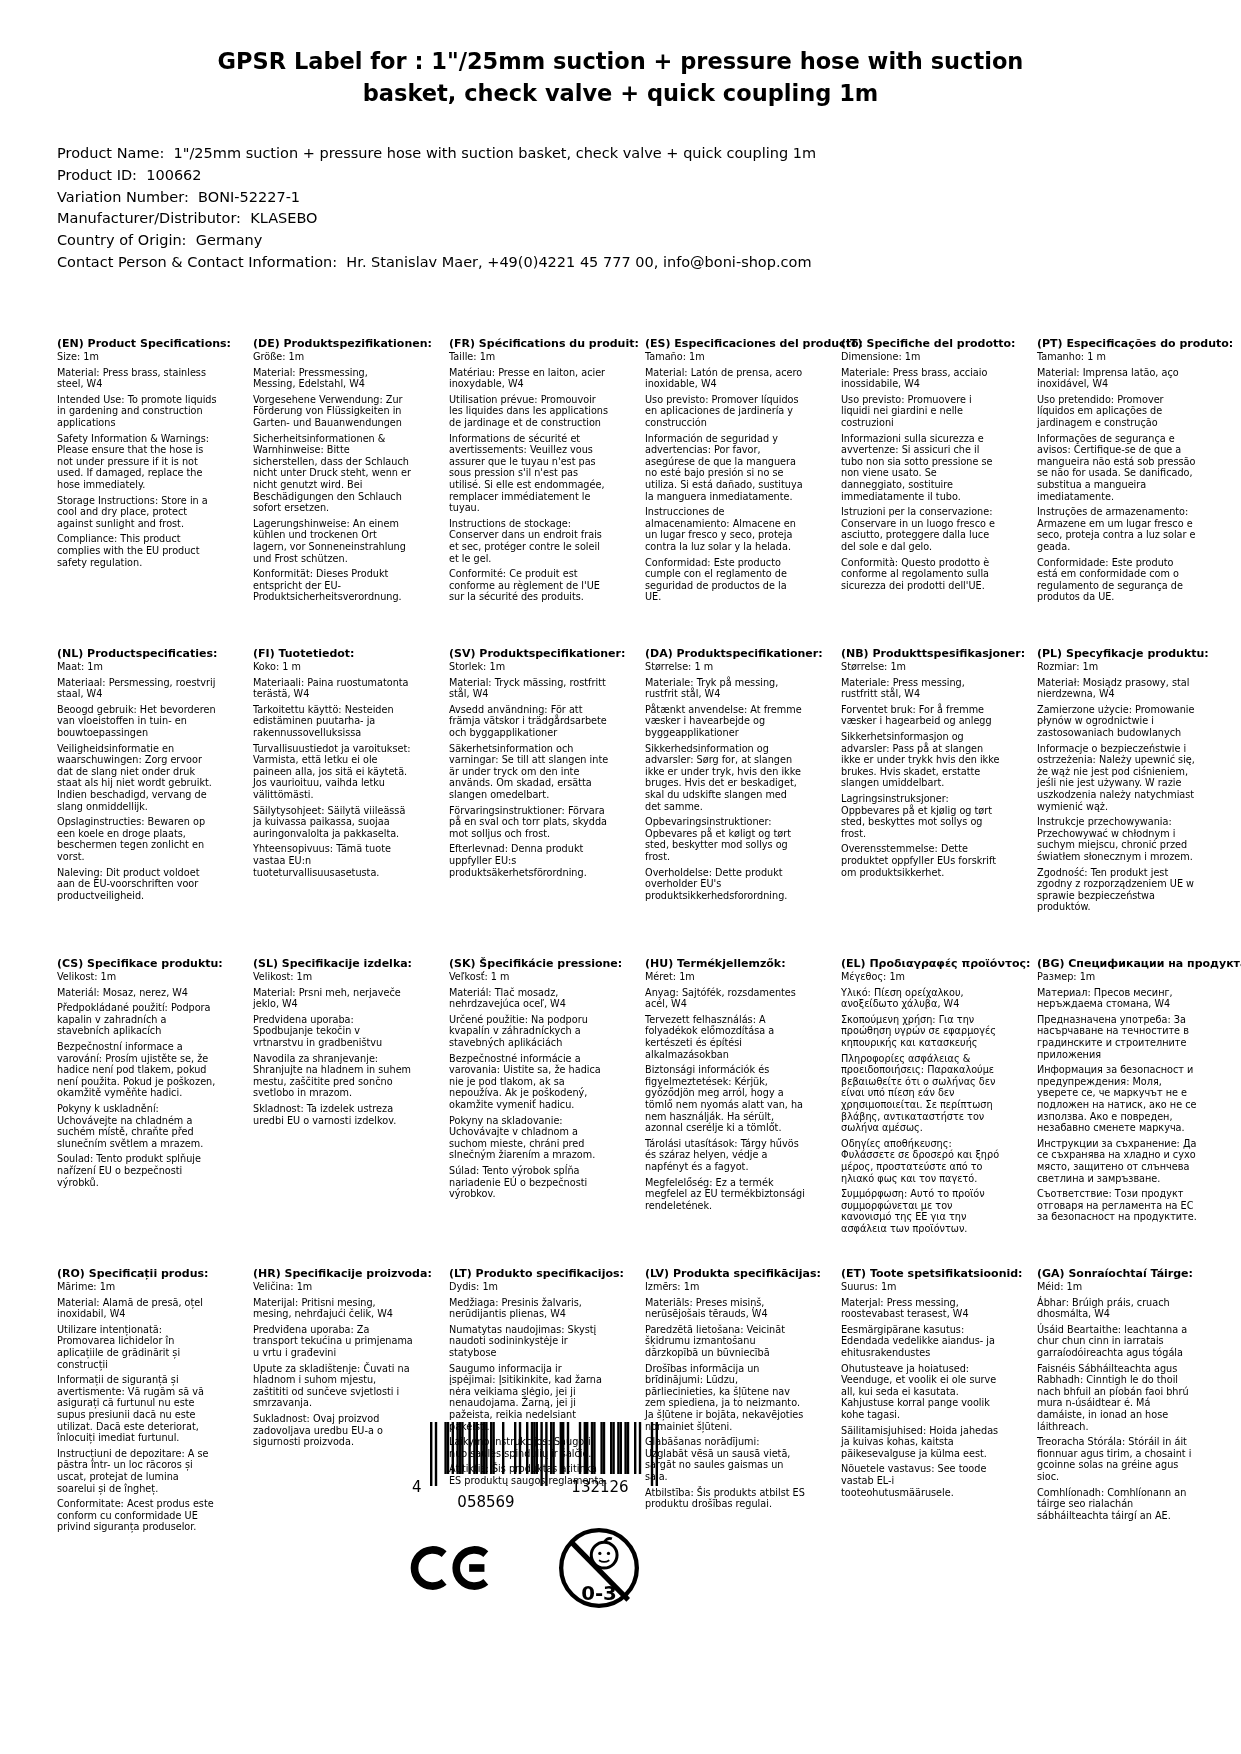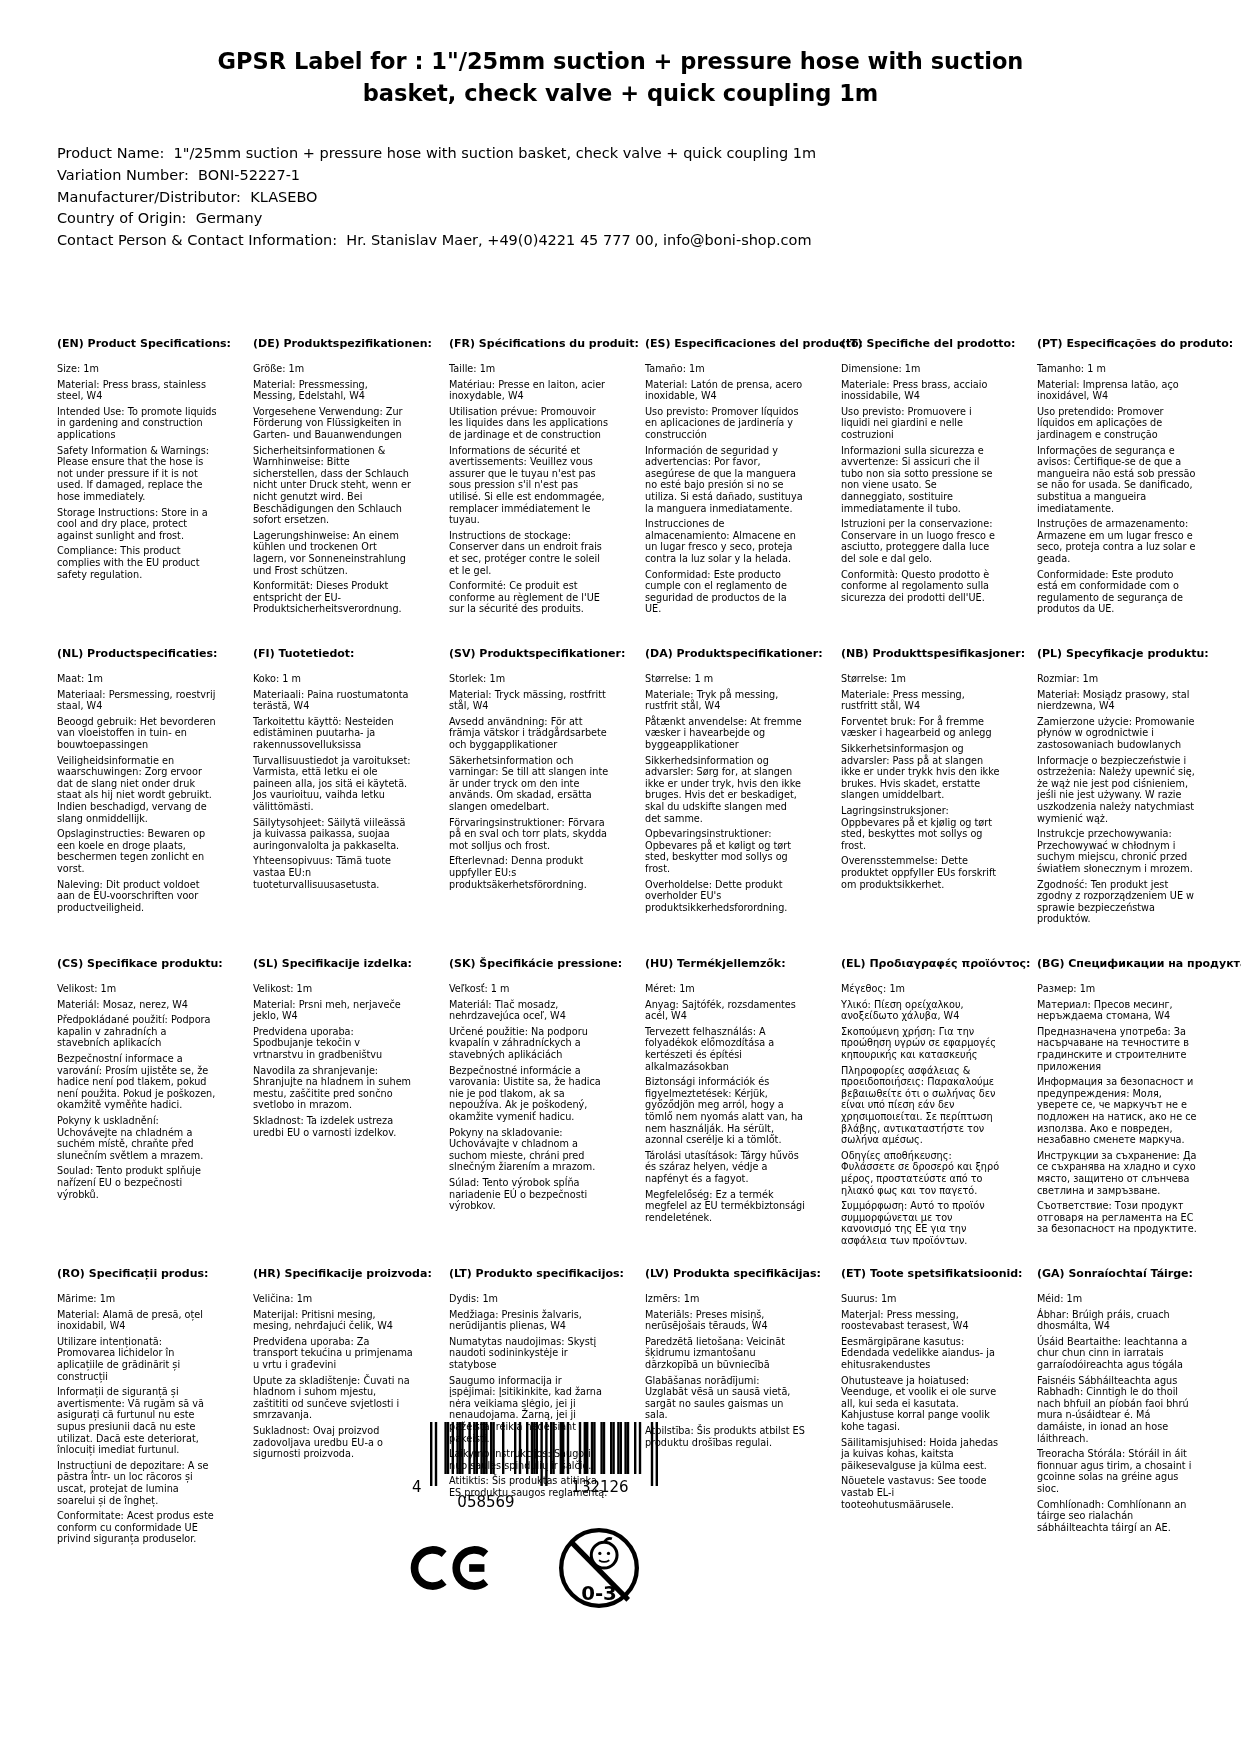--- a/index.html
+++ b/index.html
@@ -16,39 +16,40 @@
     position:absolute;left:57px;top:143px;font-size:14.5px;line-height:21.8px;
   }
   .info-label{font-weight:normal;}
   .lang-grid{
     position:absolute;left:57px;top:338px;
     display:grid;grid-template-columns:repeat(6,196px);grid-auto-rows:310px;
   }
   .block{width:160px;font-size:9.7px;line-height:11.6px;}
   .block-header{font-weight:bold;font-size:11px;white-space:nowrap;line-height:12px;}
   .block p{margin:4px 0 0 0;}
-  .block p:first-of-type{margin-top:13px;}
+  .block p:first-of-type{margin-top:1px;}
 
   .barcode-wrap{position:absolute;left:412px;top:1422px;width:260px;height:76px;}
   .barcode-digits{position:absolute;left:0;top:54px;width:260px;height:20px;
     font-size:15px;}
   .bd-left{position:absolute;left:0;top:2px;}
   .bd-g1{position:absolute;left:74px;top:17px;transform:translateX(-50%);}
   .bd-g2{position:absolute;left:188px;top:2px;transform:translateX(-50%);}
 
   .ce-mark{position:absolute;left:408px;top:1540px;}
   .age-mark{position:absolute;left:556px;top:1522px;}
 </style>
 </head>
 <body>
 
 <div class="doc-title">GPSR Label for : 1"/25mm suction + pressure hose with suction basket, check valve + quick coupling 1m</div>
 
 <div class="product-info">
     <div><span class="info-label">Product Name:</span><span>&nbsp; 1"/25mm suction + pressure hose with suction basket, check valve + quick coupling 1m</span></div>
+    <div><span class="info-label">Product ID:</span><span>&nbsp; 100662</span></div>
     <div><span class="info-label">Variation Number:</span><span>&nbsp; BONI-52227-1</span></div>
     <div><span class="info-label">Manufacturer/Distributor:</span><span>&nbsp; KLASEBO</span></div>
     <div><span class="info-label">Country of Origin:</span><span>&nbsp; Germany</span></div>
     <div><span class="info-label">Contact Person &amp; Contact Information:</span><span>&nbsp; Hr. Stanislav Maer, +49(0)4221 45 777 00, info@boni-shop.com</span></div>
   </div>
 
 <div class="lang-grid">
     <div class="block">
       <div class="block-header">(EN) Product Specifications:</div>
       <p>Size: 1m</p>
@@ -234,20 +235,21 @@
       <p>Numatytas naudojimas: Skystį naudoti sodininkystėje ir statybose</p>
       <p>Saugumo informacija ir įspėjimai: Įsitikinkite, kad žarna nėra veikiama slėgio, jei ji nenaudojama. Žarną, jei ji pažeista, reikia nedelsiant pakeisti.</p>
       <p>Laikymo instrukcijos: Saugoti nuo saulės spindulių ir šalčio.</p>
       <p>Atitiktis: Šis produktas atitinka ES produktų saugos reglamentą.</p>
     </div>
     <div class="block">
       <div class="block-header">(LV) Produkta specifikācijas:</div>
       <p>Izmērs: 1m</p>
       <p>Materiāls: Preses misiņš, nerūsējošais tērauds, W4</p>
       <p>Paredzētā lietošana: Veicināt šķidrumu izmantošanu dārzkopībā un būvniecībā</p>
+      <p>Drošības informācija un brīdinājumi: Lūdzu, pārliecinieties, ka šļūtene nav zem spiediena, ja to neizmanto. Ja šļūtene ir bojāta, nekavējoties nomainiet šļūteni.</p>
       <p>Glabāšanas norādījumi: Uzglabāt vēsā un sausā vietā, sargāt no saules gaismas un sala.</p>
       <p>Atbilstība: Šis produkts atbilst ES produktu drošības regulai.</p>
     </div>
     <div class="block">
       <div class="block-header">(ET) Toote spetsifikatsioonid:</div>
       <p>Suurus: 1m</p>
       <p>Materjal: Press messing, roostevabast terasest, W4</p>
       <p>Eesmärgipärane kasutus: Edendada vedelikke aiandus- ja ehitusrakendustes</p>
       <p>Ohutusteave ja hoiatused: Veenduge, et voolik ei ole surve all, kui seda ei kasutata. Kahjustuse korral pange voolik kohe tagasi.</p>
       <p>Säilitamisjuhised: Hoida jahedas ja kuivas kohas, kaitsta päikesevalguse ja külma eest.</p>

